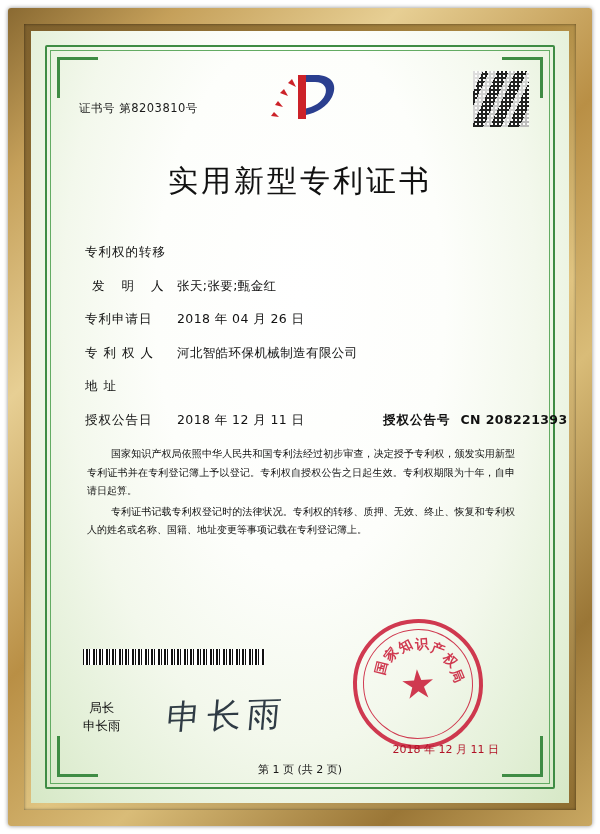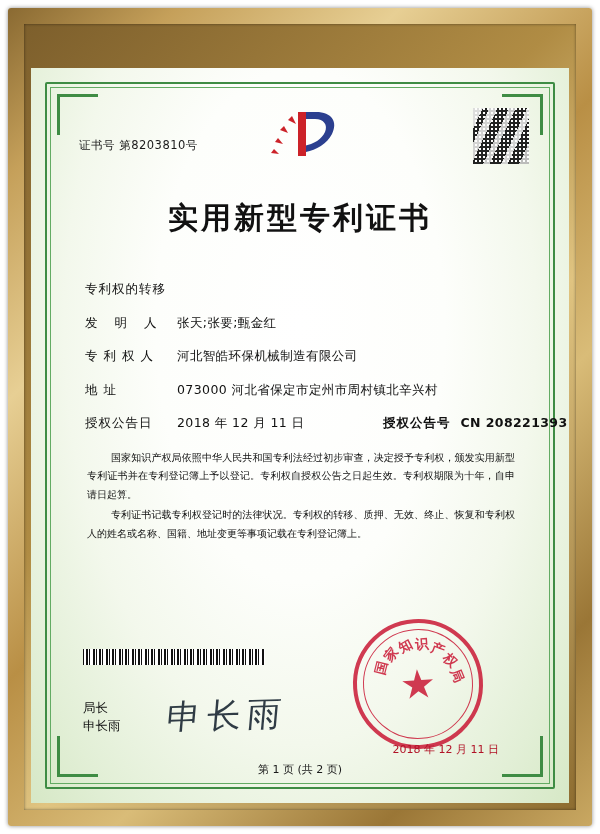--- a/index.html
+++ b/index.html
@@ -44,21 +44,20 @@
   }
   .paper {
     position: absolute;
     left: 31px;
     top: 31px;
     right: 31px;
     bottom: 31px;
     background:
       radial-gradient(ellipse at 50% 35%, #ffffff 0%, #fdfefb 38%, #f3f8ec 62%, #e2efd6 85%, #d6e8c6 100%);
     overflow: hidden;
-    margin-top: 37px;
   }
 
   
   .green-border {
     position: absolute;
     left: 14px;
     top: 14px;
     right: 14px;
     bottom: 14px;
     border: 2px solid #3f8c44;
@@ -129,21 +128,21 @@
     content: "";
     position: absolute;
     inset: 0;
     background:
       linear-gradient(115deg, rgba(255,255,255,.85) 0 12%, transparent 12% 20%, rgba(255,255,255,.8) 20% 30%, transparent 30% 44%, rgba(255,255,255,.75) 44% 52%, transparent 52% 66%, rgba(255,255,255,.8) 66% 74%, transparent 74% 88%, rgba(255,255,255,.7) 88% 100%);
   }
 
   .title {
     text-align: center;
     font-family: "DejaVu Serif", "Liberation Serif", serif;
-    font-weight: bold;
+    font-weight: normal;
     font-size: 30px;
     letter-spacing: 3px;
     color: #111111;
     margin-top: 26px;
   }
 
   .fields {
     margin-top: 42px;
     padding: 0 22px 0 24px;
   }
@@ -155,20 +154,21 @@
     margin-bottom: 16.5px;
     white-space: nowrap;
   }
   .field-label {
     width: 92px;
     flex: 0 0 92px;
     letter-spacing: 1px;
   }
   .field-label.spaced {
     letter-spacing: 6.5px;
+    text-align: center;
   }
   .field-value {
     flex: 1 1 auto;
     letter-spacing: .4px;
   }
   .field-row.two .field-value {
     flex: 0 0 auto;
     width: 200px;
   }
   .field-label2 {
@@ -211,20 +211,21 @@
       #111 10px 12px, transparent 12px 13px);
   }
 
   .signblock {
     position: absolute;
     left: 22px;
     bottom: 48px;
     font-size: 12.5px;
     color: #111111;
     line-height: 1.45;
+    text-align: center;
   }
   .sign-script {
     position: absolute;
     left: 106px;
     bottom: 44px;
     font-family: "DejaVu Serif", "Liberation Serif", serif;
     font-size: 34px;
     color: #15222e;
     letter-spacing: 6px;
     transform: skewX(-7deg) rotate(-2deg);
@@ -330,26 +331,29 @@
 
       <div class="fields">
         <div class="field-row">
           <div class="field-label">专利权的转移</div>
         </div>
         <div class="field-row">
           <div class="field-label spaced">发 明 人</div>
           <div class="field-value">张天;张要;甄金红</div>
         </div>
         <div class="field-row">
+          <div class="field-label">专利申请日</div>
+          <div class="field-value">2018 年 04 月 26 日</div>
+        </div>
+        <div class="field-row">
           <div class="field-label">专 利 权 人</div>
           <div class="field-value">河北智皓环保机械制造有限公司</div>
         </div>
         <div class="field-row">
           <div class="field-label">地        址</div>
-          <div class="field-value">073000 河北省保定市定州市周村镇北辛兴村</div>
         </div>
         <div class="field-row two">
           <div class="field-label">授权公告日</div>
           <div class="field-value">2018 年 12 月 11 日</div>
           <div class="field-label2">授权公告号</div>
           <div class="field-value2">CN 208221393 U</div>
         </div>
       </div>
 
       <div class="paras">

